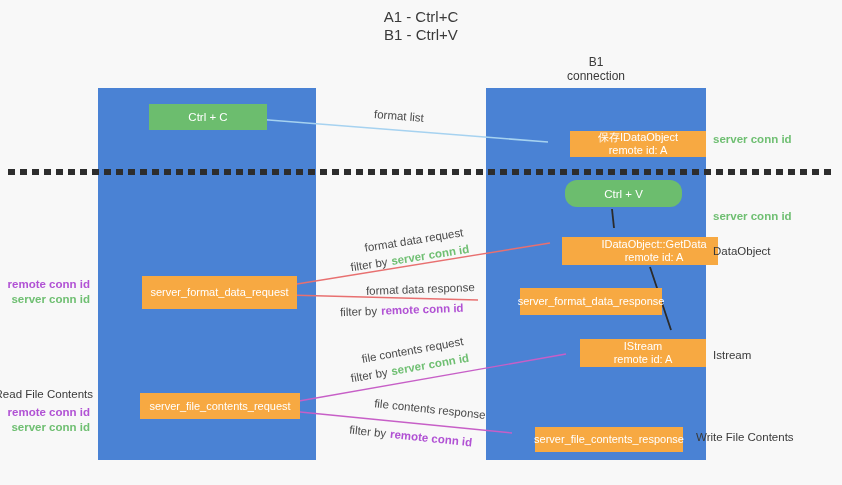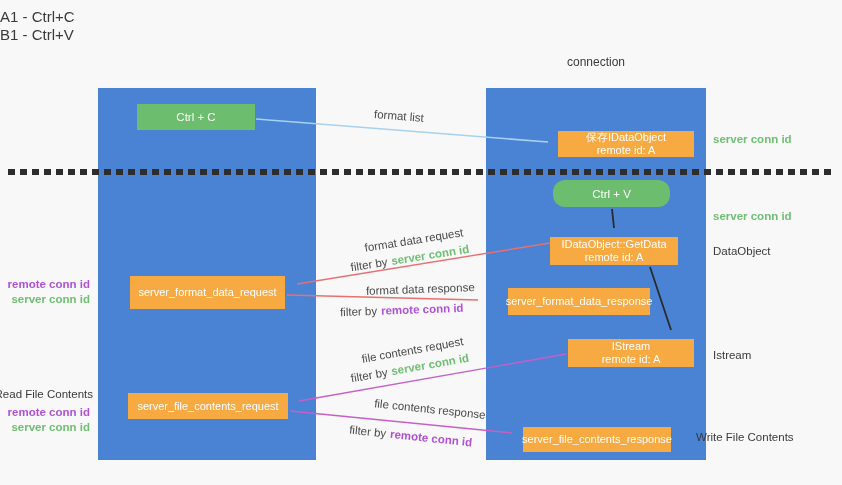--- a/index.html
+++ b/index.html
@@ -2,26 +2,26 @@
 <html><head>
 <meta charset="utf-8">
 <style>
   html,body { margin:0; padding:0; }
   .canvas {
     position:relative; width:842px; height:485px;
     background:#f8f8f8; overflow:hidden;
     font-family:"Liberation Sans", sans-serif;
     color:#3a3a3a;
   }
-  .title { position:absolute; top:8px; left:0; width:100%; text-align:left;
+  .title { position:absolute; top:8px; left:0; width:100%; text-align:center;
            font-size:15px; line-height:18px; color:#3a3a3a; }
   .col-header { position:absolute; text-align:center; font-size:12px; line-height:14px; color:#3a3a3a; }
   .lifeline { position:absolute; background:#4a82d4; }
   .node { position:absolute; display:flex; flex-direction:column; align-items:center;
-          justify-content:center; color:#ffffff; text-align:right; white-space:nowrap; }
+          justify-content:center; color:#ffffff; text-align:right; white-space:nowrap;margin-left:12px; }
   .node.green  { background:#6cbd6e; font-size:11.5px; }
   .node.orange { background:#f7a942; font-size:11px; line-height:13px; }
   .dotted { position:absolute; height:6px;
             background:repeating-linear-gradient(90deg,#2d2d2d 0 7px,transparent 7px 12px); }
   .elabel { position:absolute; font-size:11.5px; color:#4a4a4a; white-space:nowrap; }
   .side   { position:absolute; font-size:11.5px; color:#3a3a3a; white-space:nowrap; }
   .green-t  { color:#6fbf72; font-weight:bold; }
   .purple-t { color:#b152d4; font-weight:bold; }
   .pre { margin-right:4px; }
   svg.arrows { position:absolute; left:0; top:0; pointer-events:none; }
@@ -33,20 +33,21 @@
 <div class="canvas">
 
   <div class="title">
     <div>A1 - Ctrl+C</div>
     <div>B1 - Ctrl+V</div>
   </div>
 
   <div class="col-header" style="left:83px; top:55px; width:218px;">
   </div>
   <div class="col-header" style="left:486px; top:55px; width:220px;">
+    <div>B1</div>
     <div>connection</div>
   </div>
 
   <div class="lifeline" style="left:98px; top:88px; width:218px; height:372px;"></div>
   <div class="lifeline" style="left:486px; top:88px; width:220px; height:372px;"></div>
 
   <div class="dotted" style="left:8px; top:169px; width:827px;"></div>
 
   <svg class="arrows" width="842" height="485" viewBox="0 0 842 485">
     <defs>
@@ -78,21 +79,21 @@
 
   <div class="node orange" style="left:558px; top:131px; width:136px; height:26px;">
     <span>保存IDataObject</span>
     <span>remote id: A</span>
   </div>
 
   <div class="node green" style="left:553px; top:180px; width:117px; height:27px;border-radius:12px;">
     <span>Ctrl + V</span>
   </div>
 
-  <div class="node orange" style="left:550px; top:237px; width:128px; height:28px;">
+  <div class="node orange" style="left:550px; top:237px; width:128px; height:28px;padding-left:28px;">
     <span>IDataObject::GetData</span>
     <span>remote id: A</span>
   </div>
 
   <div class="node orange" style="left:130px; top:276px; width:155px; height:33px;">
     <span>server_format_data_request</span>
   </div>
 
   <div class="node orange" style="left:508px; top:288px; width:142px; height:27px;">
     <span>server_format_data_response</span>

